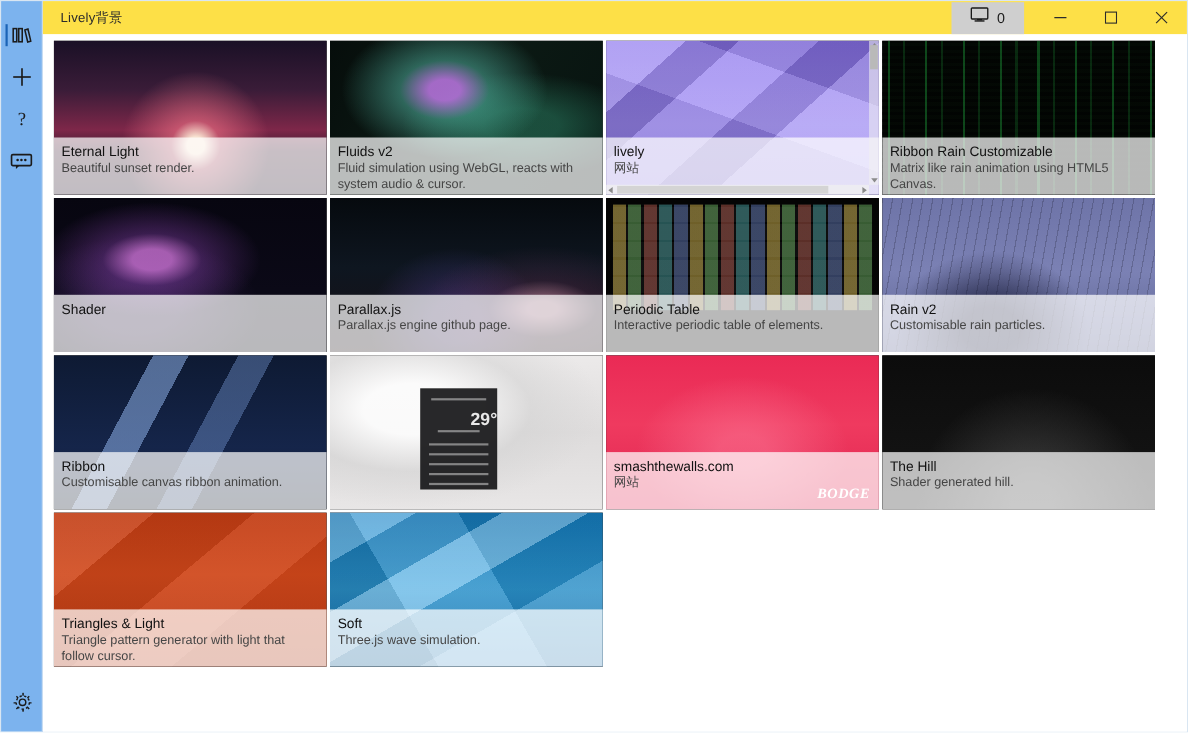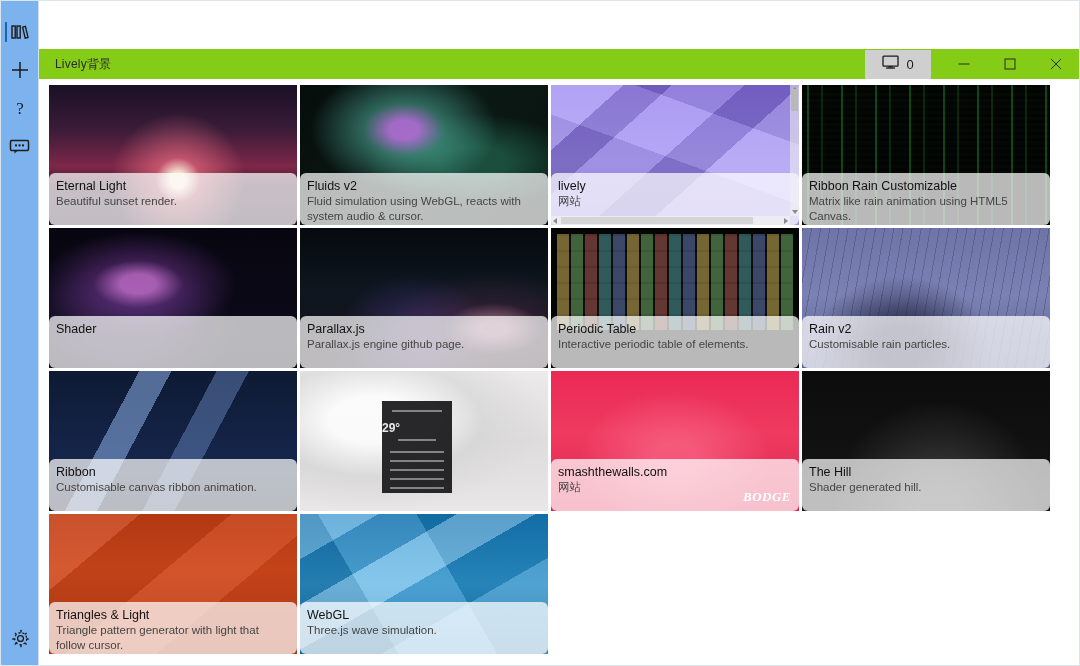--- a/index.html
+++ b/index.html
@@ -64,23 +64,22 @@
 
   
   #right { flex: 1; display: flex; flex-direction: column; min-width: 0; }
 
   
   #titlebar {
     height: 30px;
     flex: 0 0 30px;
     display: flex;
     align-items: center;
-    background: #84cc16;
+    background: #fde047;
     position: relative;
-    margin-top: 48px;
   }
   #app-title {
     margin-left: 16px;
     font-size: 12px;
     color: #2b2b2b;
     letter-spacing: .2px;
     line-height: 30px;
   }
   #titlebar-spacer { flex: 1; }
 
@@ -134,21 +133,20 @@
     inset: 0;
   }
 
   .caption {
     position: absolute;
     left: 0; right: 0; bottom: 0;
     height: 52px;
     background: rgba(255,255,255,0.72);
     padding: 5px 7px 0 7px;
     overflow: hidden;
-    border-radius: 6px;
   }
   .cap-title {
     font-size: 12.5px;
     color: #111111;
     line-height: 16px;
     white-space: nowrap;
     overflow: hidden;
   }
   .cap-desc {
     font-size: 11.5px;
@@ -214,22 +212,22 @@
   .weather-widget {
     position: absolute;
     left: 82px; top: 30px;
     width: 70px; height: 92px;
     background: #19191b;
     opacity: .93;
   }
   .ww-line { position: absolute; background: #cfcfcf; opacity: .55; height: 2px; }
   .ww-temp {
     position: absolute; left: 0; right: 0; top: 20px;
-    text-align: left; color: #e8e8e8;
-    font-size: 12px; font-weight: bold;
+    text-align: right; color: #e8e8e8;
+    font-size: 16px; font-weight: bold;
   }
 </style>
 </head>
 <body>
 
 <div id="app">
 
   <div id="sidebar">
 
     <div class="nav-item selected top-pad">
@@ -491,21 +489,21 @@
             <div class="cap-desc">Triangle pattern generator with light that follow cursor.</div>
           </div>
         </div>
 
         <div class="tile">
           <div class="thumb" style="background:
                  linear-gradient(150deg, rgba(255,255,255,0.26) 0 16%, rgba(0,0,0,0.10) 16% 32%, rgba(255,255,255,0.30) 32% 48%, rgba(0,0,0,0.08) 48% 66%, rgba(255,255,255,0.18) 66% 100%),
                  linear-gradient(60deg, rgba(0,0,0,0.12) 0 30%, rgba(255,255,255,0.16) 30% 60%, rgba(0,0,0,0.10) 60% 100%),
                  linear-gradient(#1683c8 0%, #2e9fde 50%, #1878bb 100%);"></div>
           <div class="caption">
-            <div class="cap-title">WebGL</div>
+            <div class="cap-title">Soft</div>
             <div class="cap-desc">Three.js wave simulation.</div>
           </div>
         </div>
 
       </div>
     </div>
   </div>
 </div>
 
 </body></html>

